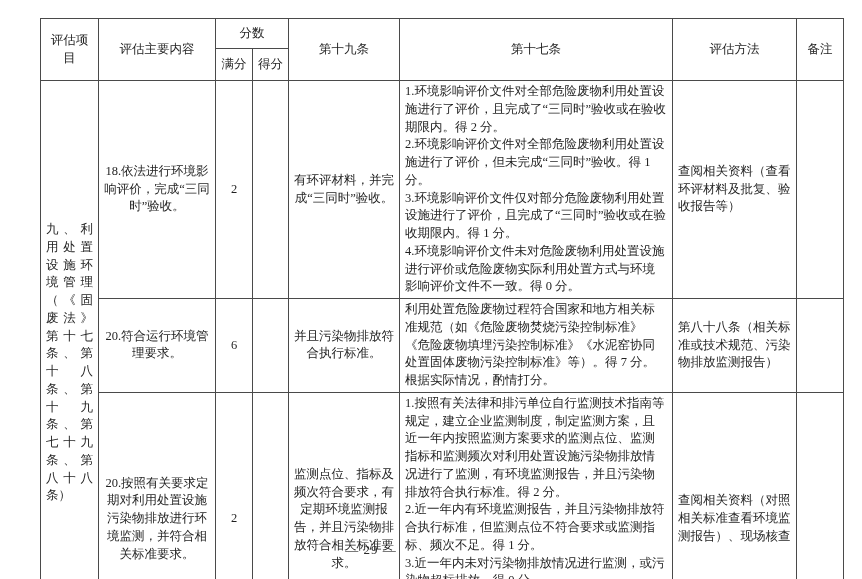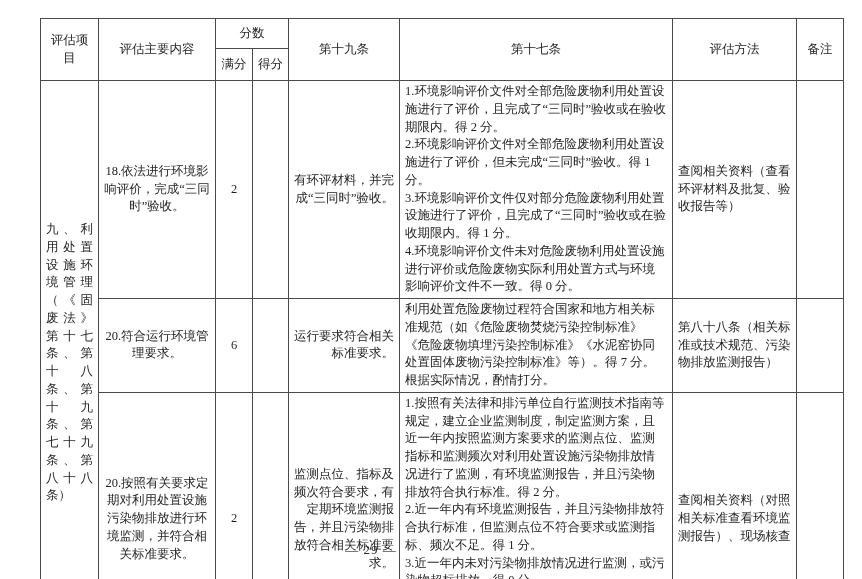--- a/index.html
+++ b/index.html
@@ -31,21 +31,21 @@
   tr.row-19{height:85px;}
   tr.row-20{height:205px;}
   td.project{
     text-align:justify;
     text-justify:inter-character;
     padding:4px 6px;
     line-height:1.55;
   }
   td.content{text-align:center;}
   td.score{text-align:center;}
-  td.standard{text-align:right;}
+  td.standard{text-align:center;}
   td.points{
     text-align:left;
     vertical-align:middle;
     white-space:pre-line;
     line-height:1.44;
     padding:3px 5px;
     margin-top:32px;
   }
   td.method{text-align:left;}
   .footer{
@@ -96,21 +96,21 @@
 2.环境影响评价文件对全部危险废物利用处置设施进行了评价，但未完成“三同时”验收。得 1 分。
 3.环境影响评价文件仅对部分危险废物利用处置设施进行了评价，且完成了“三同时”验收或在验收期限内。得 1 分。
 4.环境影响评价文件未对危险废物利用处置设施进行评价或危险废物实际利用处置方式与环境影响评价文件不一致。得 0 分。</td>
         <td class="method">查阅相关资料（查看环评材料及批复、验收报告等）</td>
         <td class="remark"></td>
       </tr>
       <tr class="row-19">
         <td class="content">20.符合运行环境管理要求。</td>
         <td class="score">6</td>
         <td class="score"></td>
-        <td class="standard">运行要求符合相关标准要求。</td>
+        <td class="standard">并且污染物排放符合执行标准。</td>
         <td class="points">利用处置危险废物过程符合国家和地方相关标准规范（如《危险废物焚烧污染控制标准》《危险废物填埋污染控制标准》《水泥窑协同处置固体废物污染控制标准》等）。得 7 分。根据实际情况，酌情打分。</td>
         <td class="method">第八十八条（相关标准或技术规范、污染物排放监测报告）</td>
         <td class="remark"></td>
       </tr>
       <tr class="row-20">
         <td class="content">20.按照有关要求定期对利用处置设施污染物排放进行环境监测，并符合相关标准要求。</td>
         <td class="score">2</td>
         <td class="score"></td>
         <td class="standard">监测点位、指标及频次符合要求，有定期环境监测报告，并且污染物排放符合相关标准要求。</td>
         <td class="points">1.按照有关法律和排污单位自行监测技术指南等规定，建立企业监测制度，制定监测方案，且近一年内按照监测方案要求的监测点位、监测指标和监测频次对利用处置设施污染物排放情况进行了监测，有环境监测报告，并且污染物排放符合执行标准。得 2 分。

